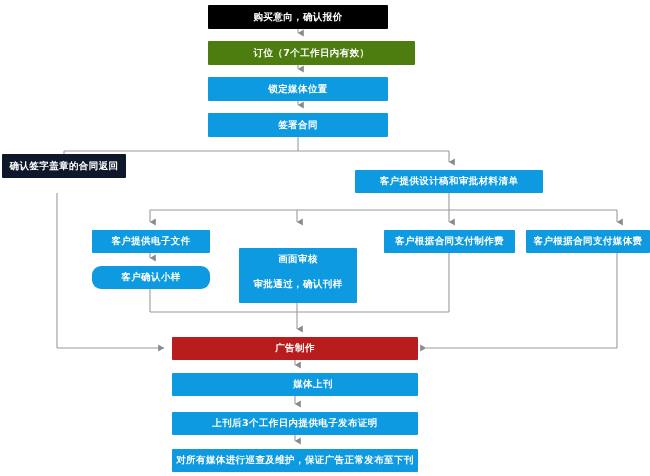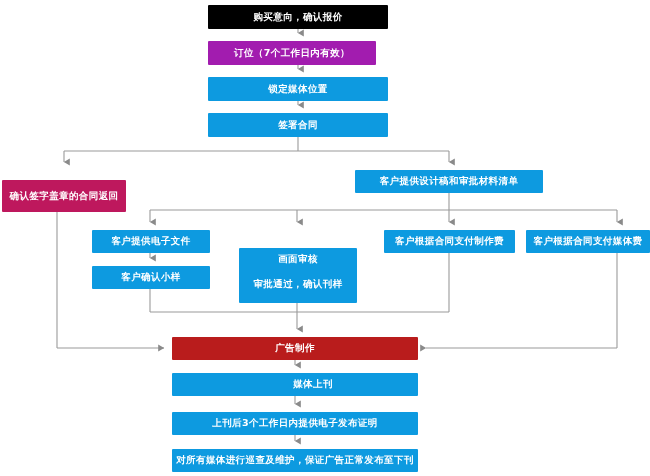--- a/index.html
+++ b/index.html
@@ -90,30 +90,30 @@
       <line x1="617" y1="348" x2="426" y2="348" marker-end="url(#arrowleft)"></line>
 
       <line x1="295" y1="360" x2="295" y2="365" marker-end="url(#arrowdown)"></line>
       <line x1="295" y1="396" x2="295" y2="404" marker-end="url(#arrowdown)"></line>
       <line x1="295" y1="435" x2="295" y2="441" marker-end="url(#arrowdown)"></line>
     </g>
   </svg>
 
   <div id="node-layer">
       <div class="node" style="left: 208px; top: 5px; width: 180px; height: 24px; background: #000000; color: rgb(255, 255, 255);">购买意向，确认报价</div>
-      <div class="node" style="left: 208px; top: 41px; width: 168px; height: 24px; background: #a21caf; color: rgb(255, 255, 255);">订位（7个工作日内有效）</div>
+      <div class="node" style="left: 208px; top: 41px; width: 207px; height: 24px; background: #4d7c0f; color: rgb(255, 255, 255);">订位（7个工作日内有效）</div>
       <div class="node" style="left: 208px; top: 77px; width: 180px; height: 24px; background: rgb(13, 154, 224); color: rgb(255, 255, 255); text-align: right;">锁定媒体位置</div>
       <div class="node" style="left: 208px; top: 113px; width: 180px; height: 24px; background: rgb(13, 154, 224); color: rgb(255, 255, 255);">签署合同</div>
-      <div class="node" style="left: 2px; top: 180px; width: 124px; height: 32px; background: #be185d; color: rgb(255, 255, 255);">确认签字盖章的合同返回</div>
+      <div class="node" style="left: 2px; top: 154px; width: 124px; height: 24px; background: #0f172a; color: rgb(255, 255, 255);">确认签字盖章的合同返回</div>
       <div class="node" style="left: 355px; top: 170px; width: 188px; height: 23px; background: rgb(13, 154, 224); color: rgb(255, 255, 255);">客户提供设计稿和审批材料清单</div>
       <div class="node" style="left: 92px; top: 230px; width: 118px; height: 23px; background: rgb(13, 154, 224); color: rgb(255, 255, 255);">客户提供电子文件</div>
       <div class="node" style="left: 239px; top: 230px; width: 118px; height: 23px; background: rgb(13, 154, 224); color: rgb(255, 255, 255); margin-top: 18px;">画面审核</div>
       <div class="node" style="left: 384px; top: 230px; width: 131px; height: 23px; background: rgb(13, 154, 224); color: rgb(255, 255, 255);">客户根据合同支付制作费</div>
       <div class="node" style="left: 526px; top: 230px; width: 124px; height: 23px; background: rgb(13, 154, 224); color: rgb(255, 255, 255);">客户根据合同支付媒体费</div>
-      <div class="node" style="left: 92px; top: 266px; width: 118px; height: 23px; background: rgb(13, 154, 224); color: rgb(255, 255, 255);">客户确认小样</div>
+      <div class="node" style="left: 92px; top: 266px; width: 118px; height: 23px; background: rgb(13, 154, 224); color: rgb(255, 255, 255); border-radius: 9px;">客户确认小样</div>
       <div class="node" style="left: 239px; top: 266px; width: 118px; height: 37px; background: rgb(13, 154, 224); color: rgb(255, 255, 255);">审批通过，确认刊样</div>
       <div class="node" style="left: 172px; top: 337px; width: 246px; height: 23px; background: #b91c1c; color: rgb(255, 255, 255);">广告制作</div>
       <div class="node" style="left: 172px; top: 373px; width: 246px; height: 23px; background: rgb(13, 154, 224); color: rgb(255, 255, 255); padding-left: 36px;">媒体上刊</div>
       <div class="node" style="left: 172px; top: 412px; width: 246px; height: 23px; background: rgb(13, 154, 224); color: rgb(255, 255, 255);">上刊后3个工作日内提供电子发布证明</div>
       <div class="node" style="left: 172px; top: 449px; width: 246px; height: 23px; background: rgb(13, 154, 224); color: rgb(255, 255, 255);">对所有媒体进行巡查及维护，保证广告正常发布至下刊</div>
     </div>
 
 </div>
 
 </body></html>

